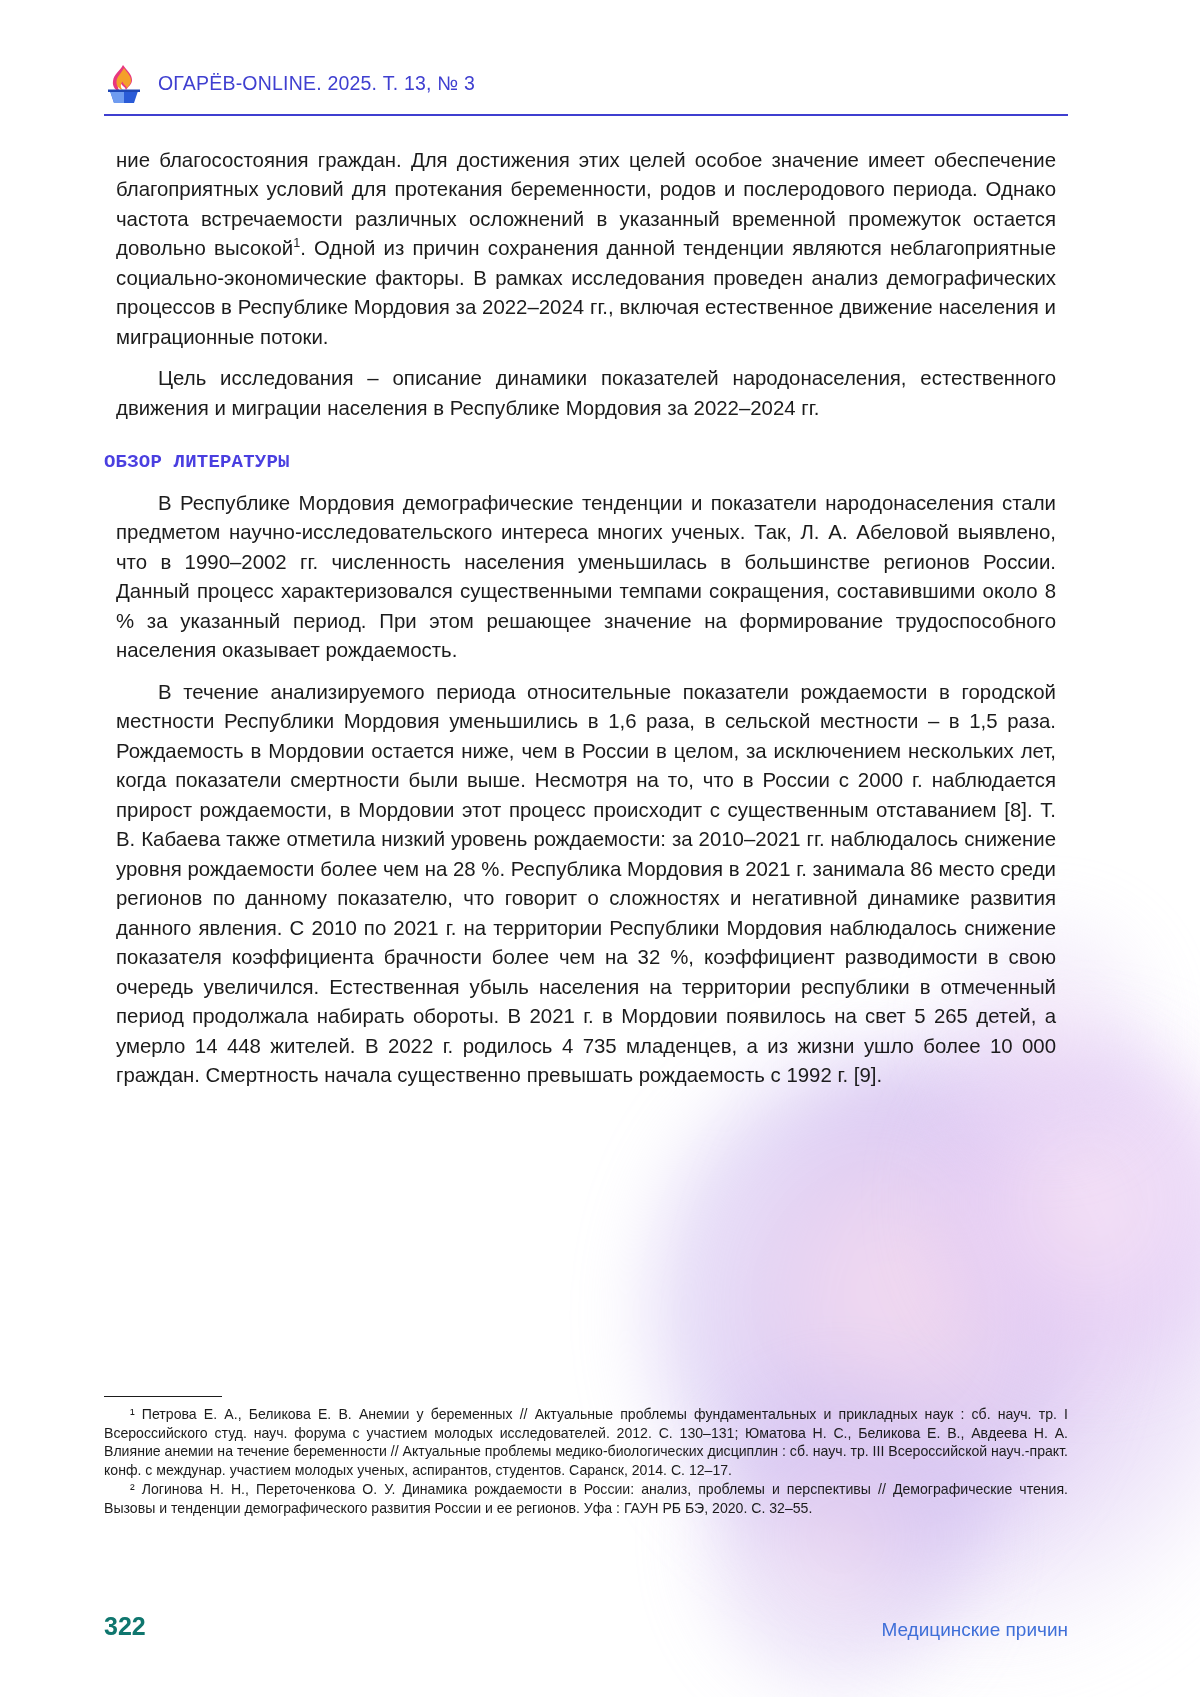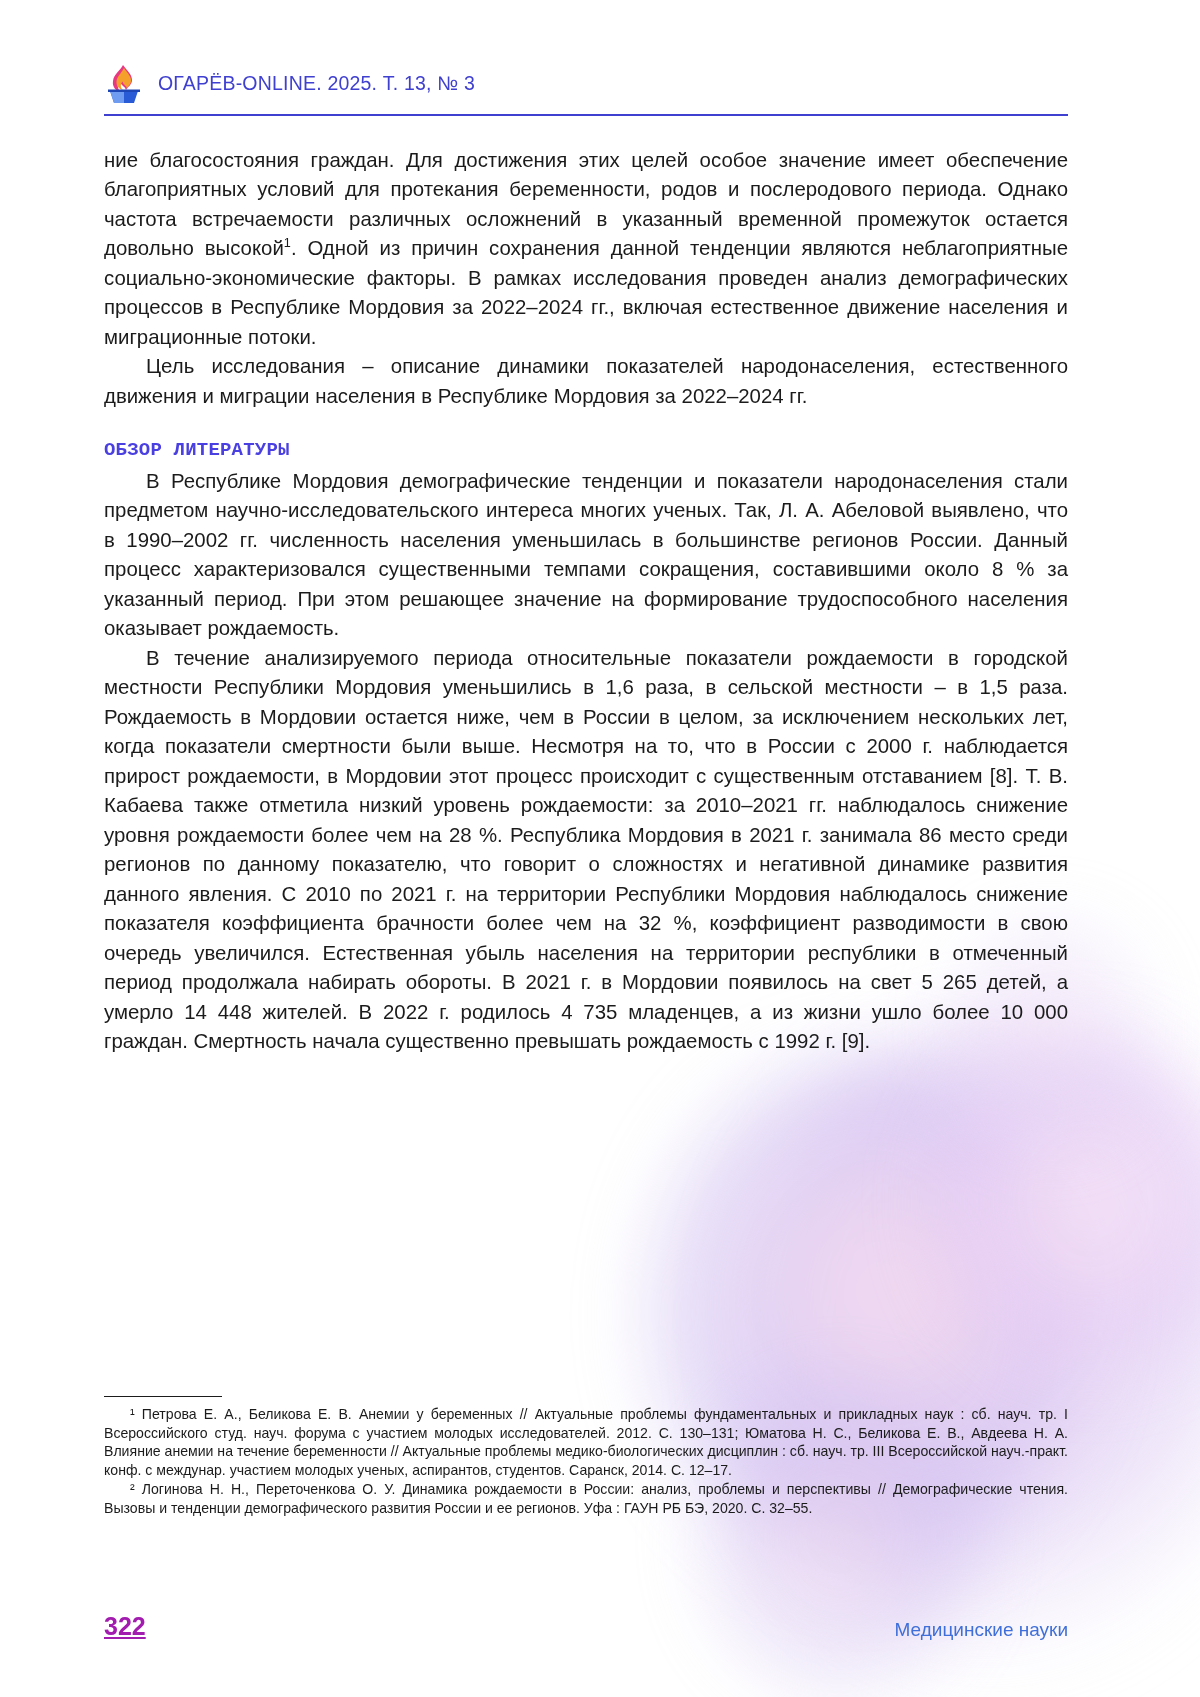--- a/index.html
+++ b/index.html
@@ -97,21 +97,21 @@
 
   
   .body-text {
     font-size: 20.4px;
     line-height: 1.445;
     color: #1b1b1b;
     text-align: justify;
     text-justify: inter-word;
   }
   .body-text p {
-    margin: 0;
+    margin: 12px;
   }
   .p-indent {
     text-indent: 42px;
   }
   .section-head {
     color: #4a3fe0;
     font-size: 19px;
     font-weight: bold;
     letter-spacing: 0.2px;
     margin: 26px 0 2px 0;
@@ -153,24 +153,23 @@
     position: absolute;
     left: 104px;
     right: 104px;
     bottom: 56px;
     display: flex;
     align-items: flex-end;
     justify-content: space-between;
     z-index: 3;
   }
   .folio {
-    color: #a21caf;
+    color: #0f766e;
     font-size: 25px;
     font-weight: bold;
-    text-decoration: underline;
   }
   .footer-right {
     color: #3f6fd8;
     font-size: 19px;
   }
 </style>
 </head>
 <body>
 
 <div class="bg-layer">
@@ -213,16 +212,16 @@
   </div>
 
   <div class="footnotes">
     <div class="fn-rule"></div>
     <p class="fn-first">¹ Петрова Е. А., Беликова Е. В. Анемии у беременных // Актуальные проблемы фундаментальных и прикладных наук : сб. науч. тр. I Всероссийского студ. науч. форума с участием молодых исследователей. 2012. С. 130–131; Юматова Н. С., Беликова Е. В., Авдеева Н. А. Влияние анемии на течение беременности // Актуальные проблемы медико-биологических дисциплин : сб. науч. тр. III Всероссийской науч.-практ. конф. с междунар. участием молодых ученых, аспирантов, студентов. Саранск, 2014. С. 12–17.</p>
     <p class="fn-first">² Логинова Н. Н., Переточенкова О. У. Динамика рождаемости в России: анализ, проблемы и перспективы // Демографические чтения. Вызовы и тенденции демографического развития России и ее регионов. Уфа : ГАУН РБ БЭ, 2020. С. 32–55.</p>
   </div>
 
   <div class="footer">
     <span class="folio">322</span>
-    <span class="footer-right">Медицинские науки</span>
+    <span class="footer-right">Медицинские причин</span>
   </div>
 
 </div>
 
 </body></html>

